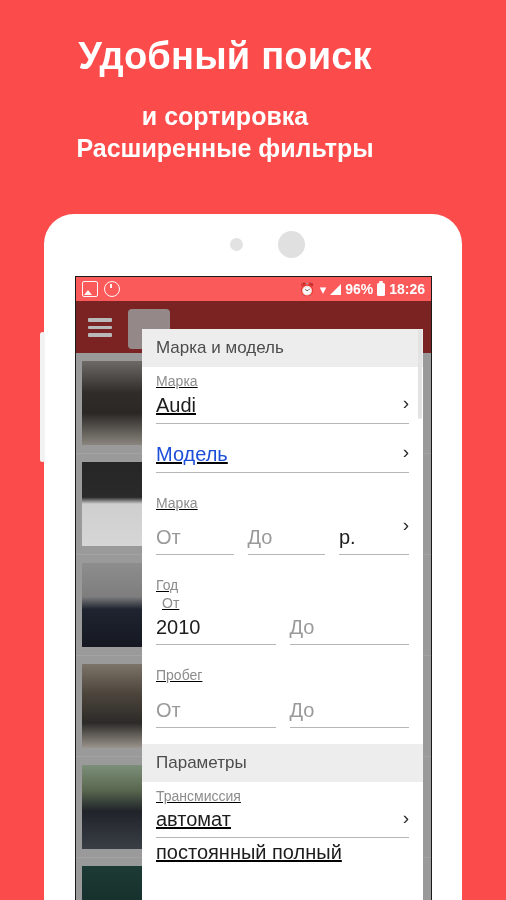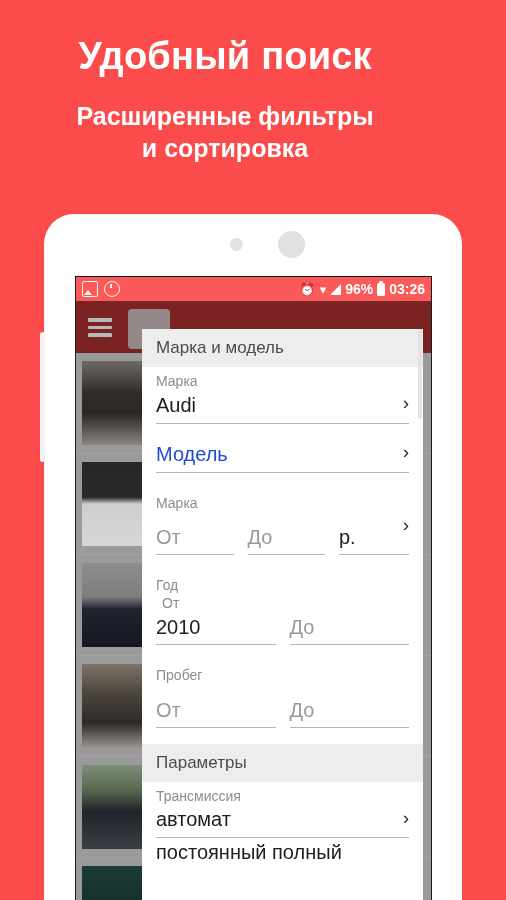--- a/index.html
+++ b/index.html
@@ -71,21 +71,21 @@
   .panel{
     position:absolute;left:66px;top:52px;right:8px;bottom:0;
     background:#ffffff;overflow:hidden;
   }
   .scroll-thumb{position:absolute;right:1px;top:0;width:4px;height:90px;background:#e3e3e3;border-radius:2px;}
 
   .sec-head{
     background:#ededed;color:#4c4c4c;font-size:17px;
     padding:9px 8px 9px 14px;
   }
-  .field{padding:0 14px;position:relative;}
+  .field{padding:0 14px;position:relative;text-decoration:underline;}
   .f-label{color:#8c8c8c;font-size:14px;padding-top:6px;line-height:1.25;}
   .f-sublabel{color:#8c8c8c;font-size:14px;padding-left:6px;line-height:1.2;}
   .f-value{color:#1d1d1d;font-size:20px;padding:2px 0 5px 0;line-height:1.25;}
   .f-value.ph{color:#1d4ed8;}
   .underline{height:1px;background:#b6b6b6;}
   .chev{
     position:absolute;right:14px;color:#2b2b2b;font-size:19px;line-height:1;
   }
 
   .dual{display:flex;gap:14px;padding:0 14px;}
@@ -95,22 +95,22 @@
   .in-val{color:#1d1d1d;font-size:20px;padding:4px 0 4px 0;line-height:1.25;}
   .spacer-sm{height:9px;}
   .spacer-md{height:16px;}
 </style>
 </head>
 <body>
 
 <div class="promo">
   <div class="promo-title">Удобный поиск</div>
   <div class="promo-sub">
+    <div>и сортировка</div>
     <div>Расширенные фильтры</div>
-    <div>и сортировка</div>
   </div>
 </div>
 
 <div class="phone">
   <div class="vol-button"></div>
   <div class="bezel-cam"></div>
   <div class="bezel-speaker"></div>
 
   <div class="screen">
 
@@ -118,21 +118,21 @@
       <div class="sb-left">
         <span class="sb-ico pic"></span>
         <span class="sb-ico clk"></span>
       </div>
       <div class="sb-right">
         <span class="glyph">⏰</span>
         <span class="glyph">▾</span>
         <span class="signal"></span>
         <span>96%</span>
         <span class="battery"></span>
-        <span>03:26</span>
+        <span>18:26</span>
       </div>
     </div>
 
     <div class="toolbar">
       <div class="burger">
           <i></i>
           <i></i>
           <i></i>
         </div>
       <div class="tb-chip"></div>

